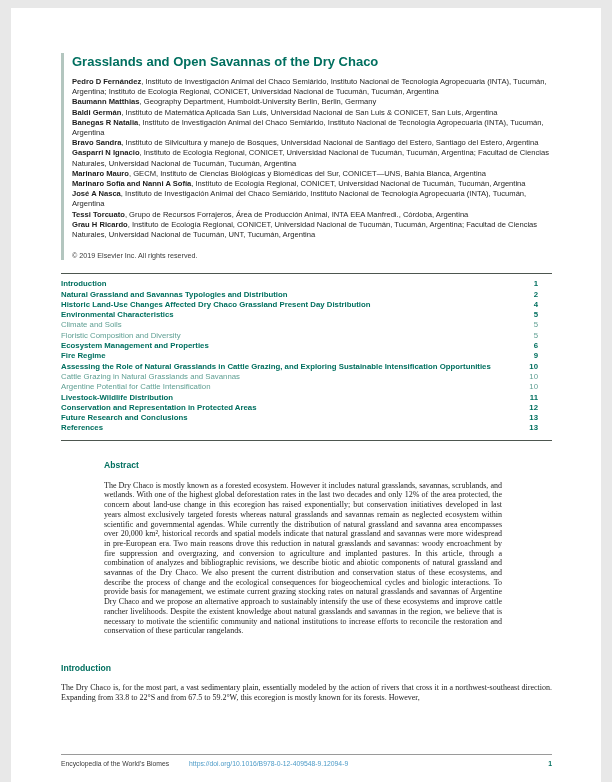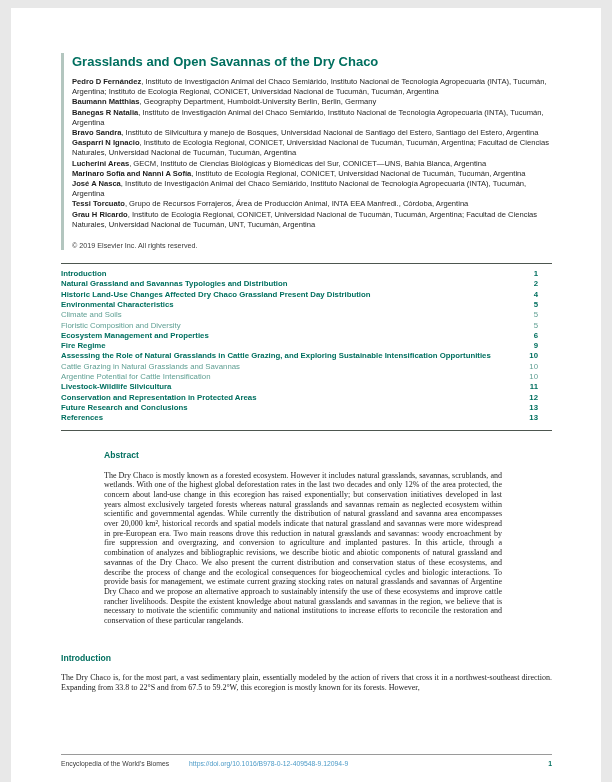--- a/index.html
+++ b/index.html
@@ -74,24 +74,25 @@
 
 <div class="page">
 
   <header class="title-block">
     <div class="vbar"></div>
     <div class="title-content">
       <h1 class="article-title">Grasslands and Open Savannas of the Dry Chaco</h1>
       <div class="authors">
         <p><span class="aname">Pedro D Fernández</span><span>, Instituto de Investigación Animal del Chaco Semiárido, Instituto Nacional de Tecnología Agropecuaria (INTA), Tucumán, Argentina; Instituto de Ecología Regional, CONICET, Universidad Nacional de Tucumán, Tucumán, Argentina</span></p>
         <p><span class="aname">Baumann Matthias</span><span>, Geography Department, Humboldt-University Berlin, Berlin, Germany</span></p>
+        <p><span class="aname">Baldi Germán</span><span>, Instituto de Matemática Aplicada San Luis, Universidad Nacional de San Luis &amp; CONICET, San Luis, Argentina</span></p>
         <p><span class="aname">Banegas R Natalia</span><span>, Instituto de Investigación Animal del Chaco Semiárido, Instituto Nacional de Tecnología Agropecuaria (INTA), Tucumán, Argentina</span></p>
         <p><span class="aname">Bravo Sandra</span><span>, Instituto de Silvicultura y manejo de Bosques, Universidad Nacional de Santiago del Estero, Santiago del Estero, Argentina</span></p>
         <p><span class="aname">Gasparri N Ignacio</span><span>, Instituto de Ecología Regional, CONICET, Universidad Nacional de Tucumán, Tucumán, Argentina; Facultad de Ciencias Naturales, Universidad Nacional de Tucumán, Tucumán, Argentina</span></p>
-        <p><span class="aname">Lucherini Areas</span><span>, GECM, Instituto de Ciencias Biológicas y Biomédicas del Sur, CONICET—UNS, Bahía Blanca, Argentina</span></p>
+        <p><span class="aname">Marinaro Mauro</span><span>, GECM, Instituto de Ciencias Biológicas y Biomédicas del Sur, CONICET—UNS, Bahía Blanca, Argentina</span></p>
         <p><span class="aname">Marinaro Sofía and Nanni A Sofía</span><span>, Instituto de Ecología Regional, CONICET, Universidad Nacional de Tucumán, Tucumán, Argentina</span></p>
         <p><span class="aname">José A Nasca</span><span>, Instituto de Investigación Animal del Chaco Semiárido, Instituto Nacional de Tecnología Agropecuaria (INTA), Tucumán, Argentina</span></p>
         <p><span class="aname">Tessi Torcuato</span><span>, Grupo de Recursos Forrajeros, Área de Producción Animal, INTA EEA Manfredi., Córdoba, Argentina</span></p>
         <p><span class="aname">Grau H Ricardo</span><span>, Instituto de Ecología Regional, CONICET, Universidad Nacional de Tucumán, Tucumán, Argentina; Facultad de Ciencias Naturales, Universidad Nacional de Tucumán, UNT, Tucumán, Argentina</span></p>
       </div>
       <p class="copyright">© 2019 Elsevier Inc. All rights reserved.</p>
     </div>
   </header>
 
   <hr class="rule rule-top">
@@ -135,21 +136,21 @@
       </div>
     <div class="toc-row lvl2">
         <span class="toc-label">Cattle Grazing in Natural Grasslands and Savannas</span>
         <span class="toc-page">10</span>
       </div>
     <div class="toc-row lvl2">
         <span class="toc-label">Argentine Potential for Cattle Intensification</span>
         <span class="toc-page">10</span>
       </div>
     <div class="toc-row lvl1">
-        <span class="toc-label">Livestock-Wildlife Silvicultura</span>
+        <span class="toc-label">Livestock-Wildlife Distribution</span>
         <span class="toc-page">11</span>
       </div>
     <div class="toc-row lvl1">
         <span class="toc-label">Conservation and Representation in Protected Areas</span>
         <span class="toc-page">12</span>
       </div>
     <div class="toc-row lvl1">
         <span class="toc-label">Future Research and Conclusions</span>
         <span class="toc-page">13</span>
       </div>

